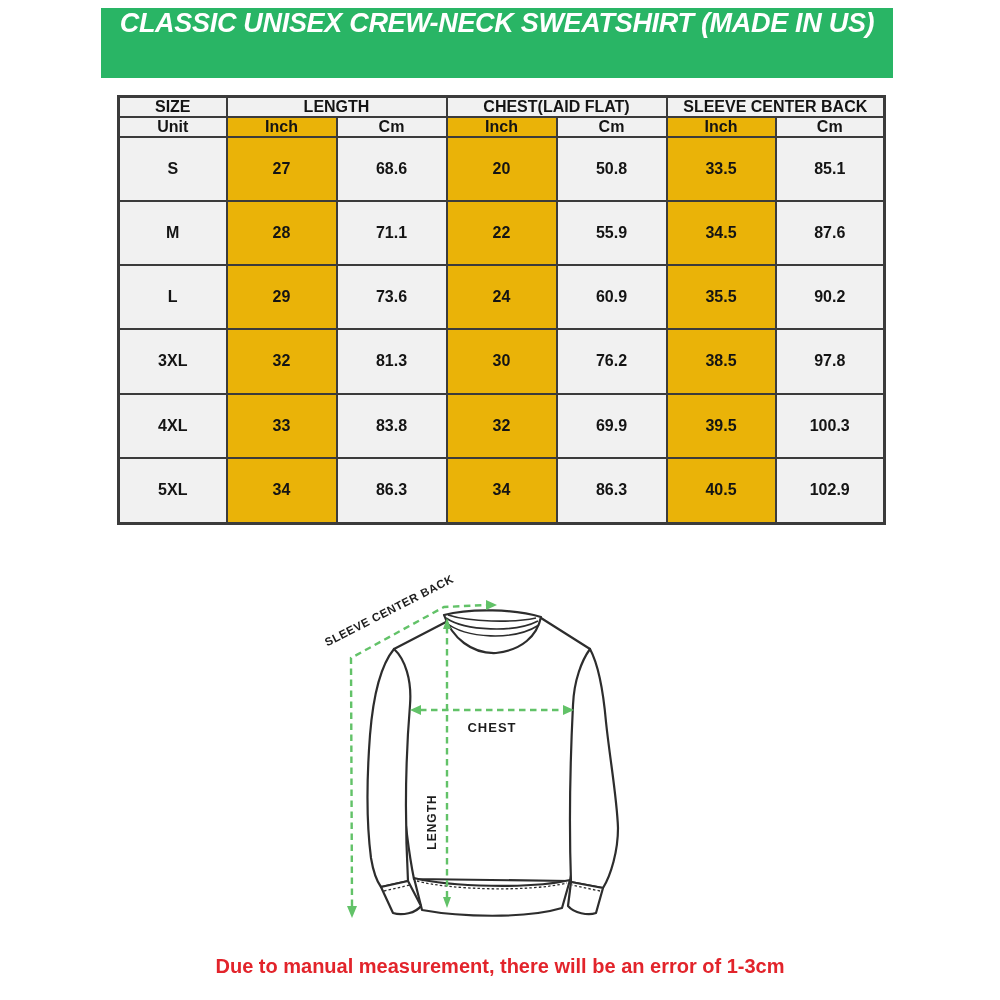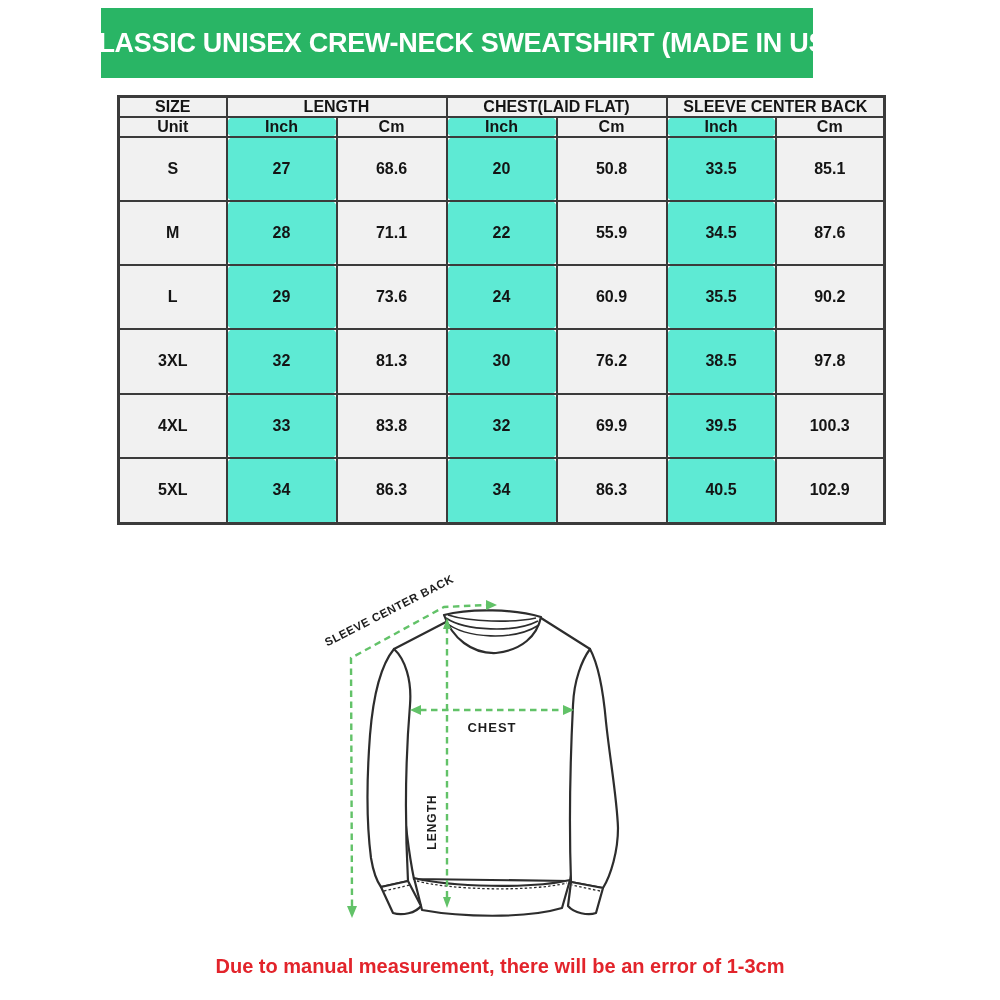--- a/index.html
+++ b/index.html
@@ -10,42 +10,42 @@
     --cell-gray:#f1f1f1;
     --border-dark:#3b3b3b;
   }
   html,body{margin:0;padding:0;}
   body{
     width:1000px;height:1000px;position:relative;background:#ffffff;
     font-family:"Liberation Sans","DejaVu Sans",sans-serif;
     -webkit-font-smoothing:antialiased;
   }
   .banner{
-    position:absolute;left:101px;top:8px;width:712px;height:70px;
+    position:absolute;left:101px;top:8px;width:792px;height:70px;
     background:var(--banner-green);
-    display:flex;align-items:center;justify-content:center;
+    display:flex;justify-content:center;font-style:italic;
   }
   .banner-title{
     color:#ffffff;font-size:27px;font-weight:bold;letter-spacing:-0.3px;
     white-space:nowrap;
   }
   table.size-table{
     position:absolute;left:117px;top:95px;width:766px;height:430px;
     border-collapse:collapse;table-layout:fixed;
     border:3px solid var(--border-dark);
     background:#ffffff;
   }
   table.size-table th,table.size-table td{
     border:2px solid var(--border-dark);
     text-align:center;vertical-align:middle;
     font-size:16px;font-weight:bold;color:#141414;
     padding:0;overflow:hidden;white-space:nowrap;
   }
   table.size-table .shaded{background:var(--cell-gray);}
-  table.size-table .plain{background:#5eead4;border-radius:7px;}
+  table.size-table .plain{background:#eab308;}
   .diagram-wrap{position:absolute;left:300px;top:570px;width:400px;height:380px;}
   .note{
     position:absolute;left:0;top:950px;width:1000px;height:32px;
     display:flex;align-items:center;justify-content:center;
   }
   .note-text{color:var(--note-red);font-size:20px;font-weight:bold;white-space:nowrap;}
   svg .garment{fill:#ffffff;stroke:var(--outline);stroke-width:2.2;stroke-linejoin:round;stroke-linecap:round;}
   svg .seam{fill:none;stroke:var(--outline);stroke-width:1.3;stroke-dasharray:2.5 2.2;}
   svg .measure{fill:none;stroke:var(--arrow-green);stroke-width:2.4;stroke-dasharray:6.5 4.5;}
   svg .head{fill:var(--arrow-green);stroke:none;}

